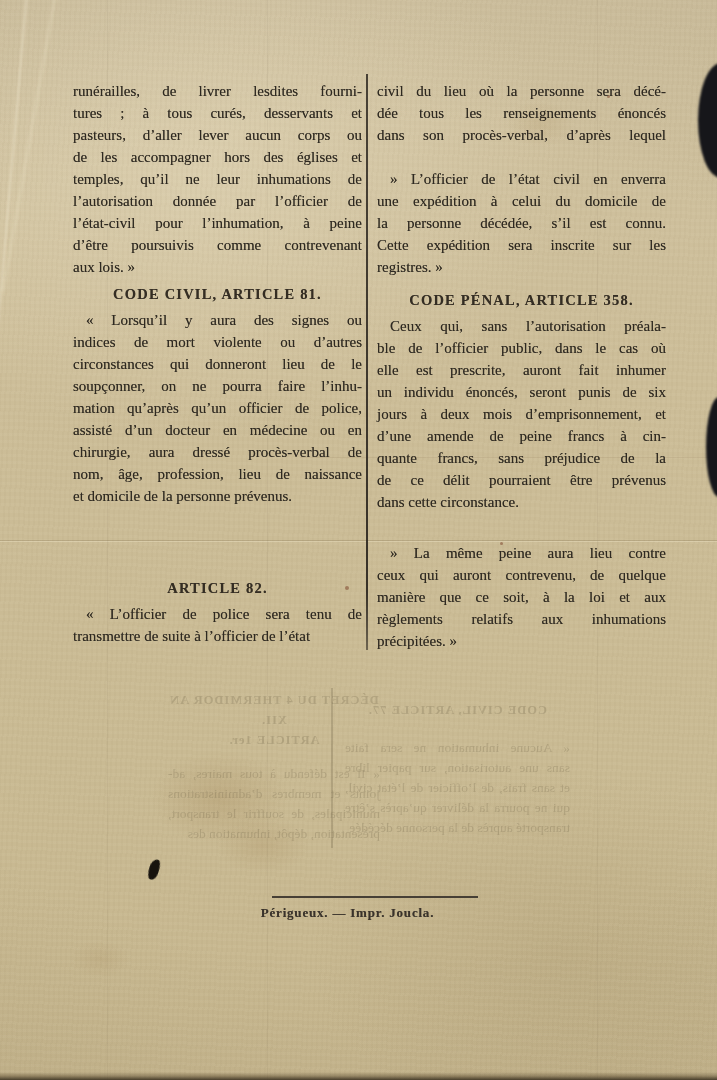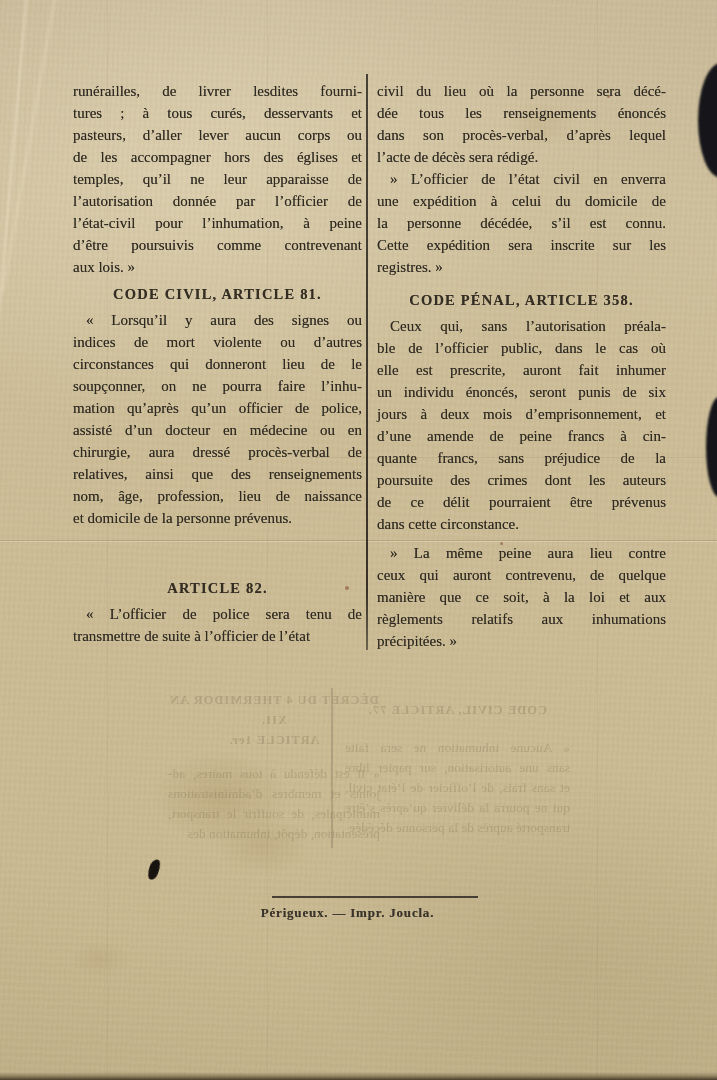--- a/index.html
+++ b/index.html
@@ -116,70 +116,67 @@
   <div class="ghost-divider"></div>
 
   <div class="divider"></div>
 
   <div class="col" style="left:73px;top:0;height:660px">
     <div class="para" style="top:80px">
         <div class="tline">runérailles, de livrer lesdites fourni-</div>
         <div class="tline">tures ; à tous curés, desservants et</div>
         <div class="tline">pasteurs, d’aller lever aucun corps ou</div>
         <div class="tline">de les accompagner hors des églises et</div>
-        <div class="tline">temples, qu’il ne leur apparaisse de</div>
+        <div class="tline">temples, qu’il ne leur inhumations de</div>
         <div class="tline">l’autorisation donnée par l’officier de</div>
         <div class="tline">l’état-civil pour l’inhumation, à peine</div>
         <div class="tline">d’être poursuivis comme contrevenant</div>
         <div class="tline last">aux lois. »</div>
       </div>
     <div class="heading" style="top:283px">CODE CIVIL, ARTICLE 81.</div>
     <div class="para indent" style="top:309px">
         <div class="tline">« Lorsqu’il y aura des signes ou</div>
         <div class="tline">indices de mort violente ou d’autres</div>
         <div class="tline">circonstances qui donneront lieu de le</div>
         <div class="tline">soupçonner, on ne pourra faire l’inhu-</div>
         <div class="tline">mation qu’après qu’un officier de police,</div>
         <div class="tline">assisté d’un docteur en médecine ou en</div>
         <div class="tline">chirurgie, aura dressé procès-verbal de</div>
-        <div class="tline">relatives, ainsi que des renseignements</div>
         <div class="tline">nom, âge, profession, lieu de naissance</div>
         <div class="tline last">et domicile de la personne prévenus.</div>
       </div>
     <div class="heading" style="top:577px">ARTICLE 82.</div>
     <div class="para indent" style="top:603px">
         <div class="tline">« L’officier de police sera tenu de</div>
         <div class="tline last">transmettre de suite à l’officier de l’état</div>
       </div>
   </div>
 
   <div class="col" style="left:377px;top:0;height:660px">
     <div class="para" style="top:80px">
         <div class="tline">civil du lieu où la personne sera décé-</div>
         <div class="tline">dée tous les renseignements énoncés</div>
         <div class="tline">dans son procès-verbal, d’après lequel</div>
-        <div class="tline last">l’acte de décès sera rédigé.</div>
       </div>
     <div class="para indent" style="top:168px">
         <div class="tline">» L’officier de l’état civil en enverra</div>
         <div class="tline">une expédition à celui du domicile de</div>
         <div class="tline">la personne décédée, s’il est connu.</div>
         <div class="tline">Cette expédition sera inscrite sur les</div>
         <div class="tline last">registres. »</div>
       </div>
     <div class="heading" style="top:289px">CODE PÉNAL, ARTICLE 358.</div>
     <div class="para indent" style="top:315px">
         <div class="tline">Ceux qui, sans l’autorisation préala-</div>
         <div class="tline">ble de l’officier public, dans le cas où</div>
         <div class="tline">elle est prescrite, auront fait inhumer</div>
         <div class="tline">un individu énoncés, seront punis de six</div>
         <div class="tline">jours à deux mois d’emprisonnement, et</div>
         <div class="tline">d’une amende de peine francs à cin-</div>
         <div class="tline">quante francs, sans préjudice de la</div>
-        <div class="tline">poursuite des crimes dont les auteurs</div>
         <div class="tline">de ce délit pourraient être prévenus</div>
         <div class="tline last">dans cette circonstance.</div>
       </div>
     <div class="para indent" style="top:542px">
         <div class="tline">» La même peine aura lieu contre</div>
         <div class="tline">ceux qui auront contrevenu, de quelque</div>
         <div class="tline">manière que ce soit, à la loi et aux</div>
         <div class="tline">règlements relatifs aux inhumations</div>
         <div class="tline last">précipitées. »</div>
       </div>

